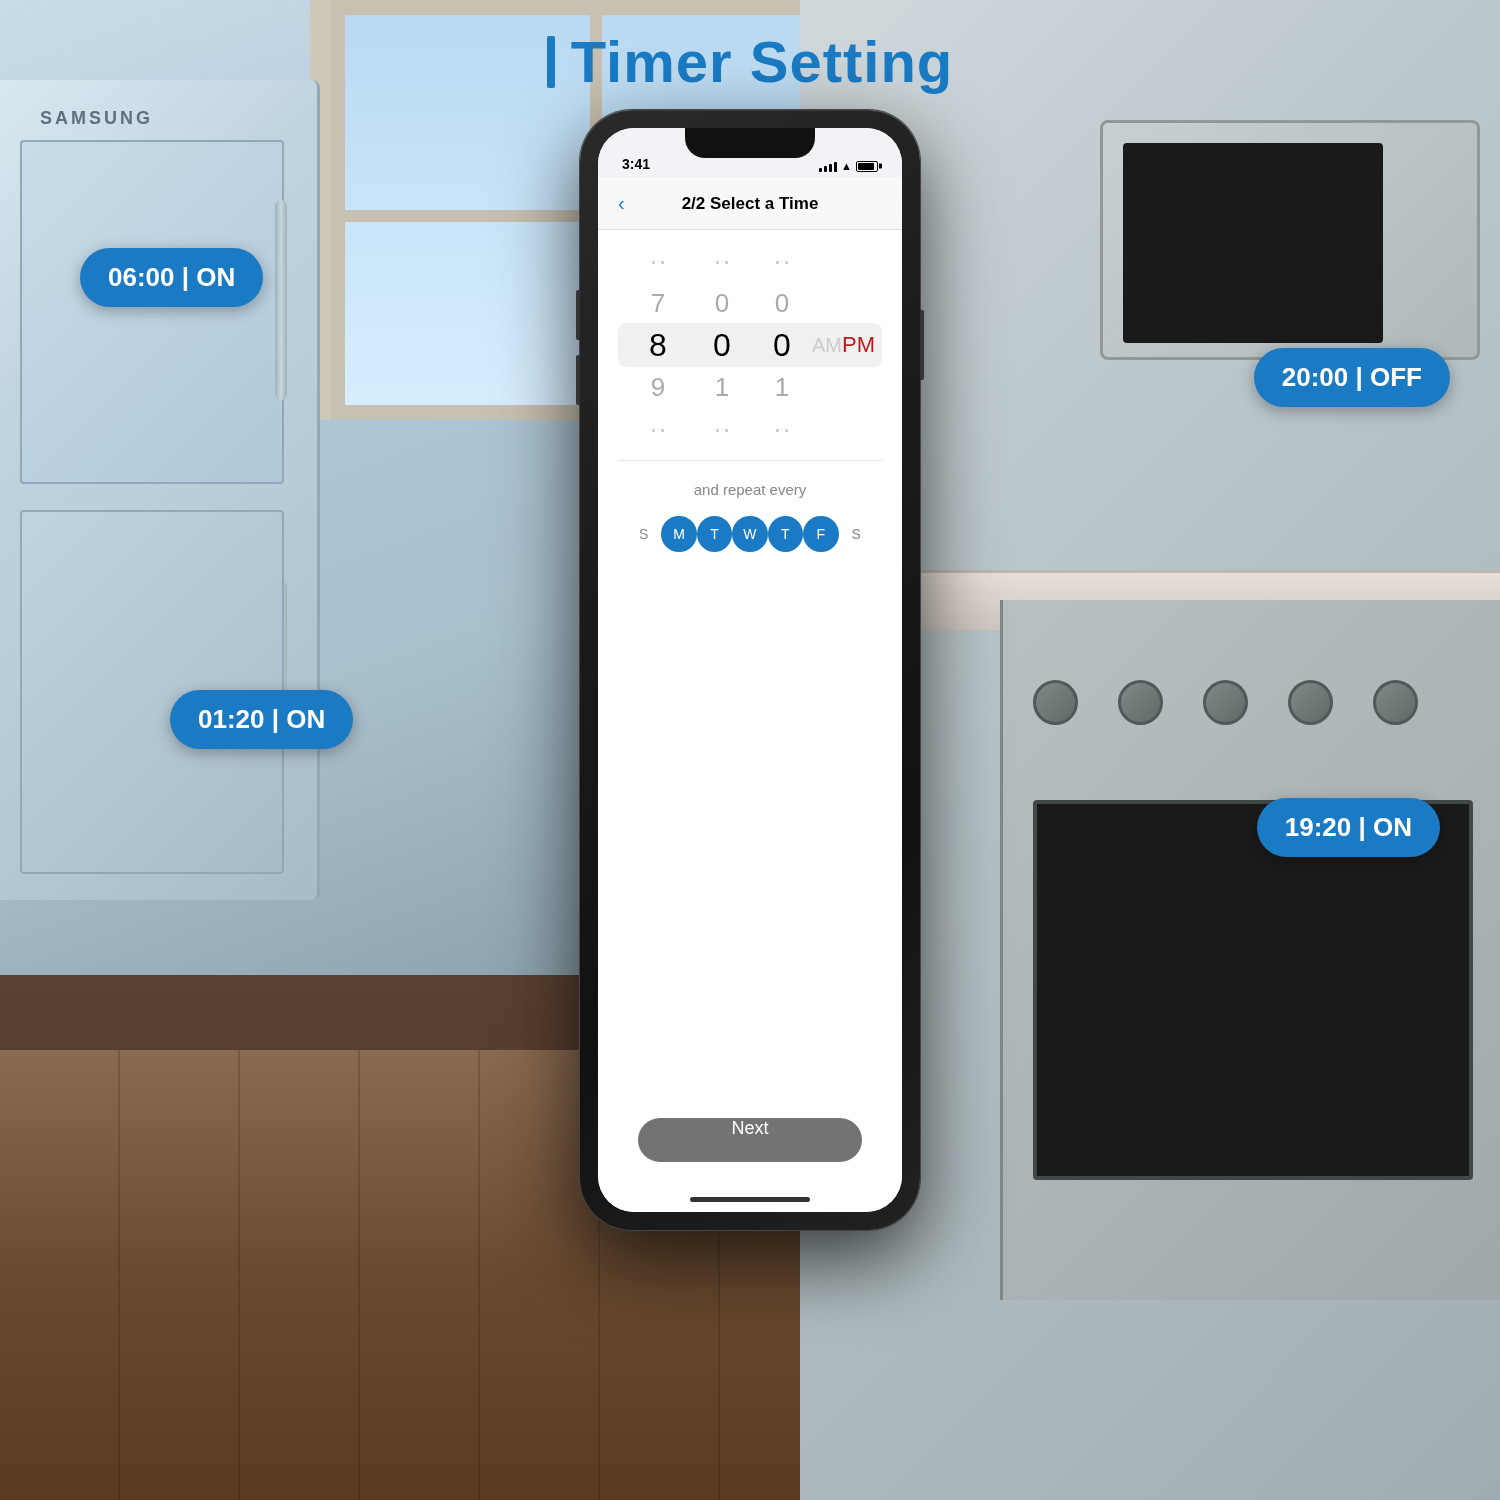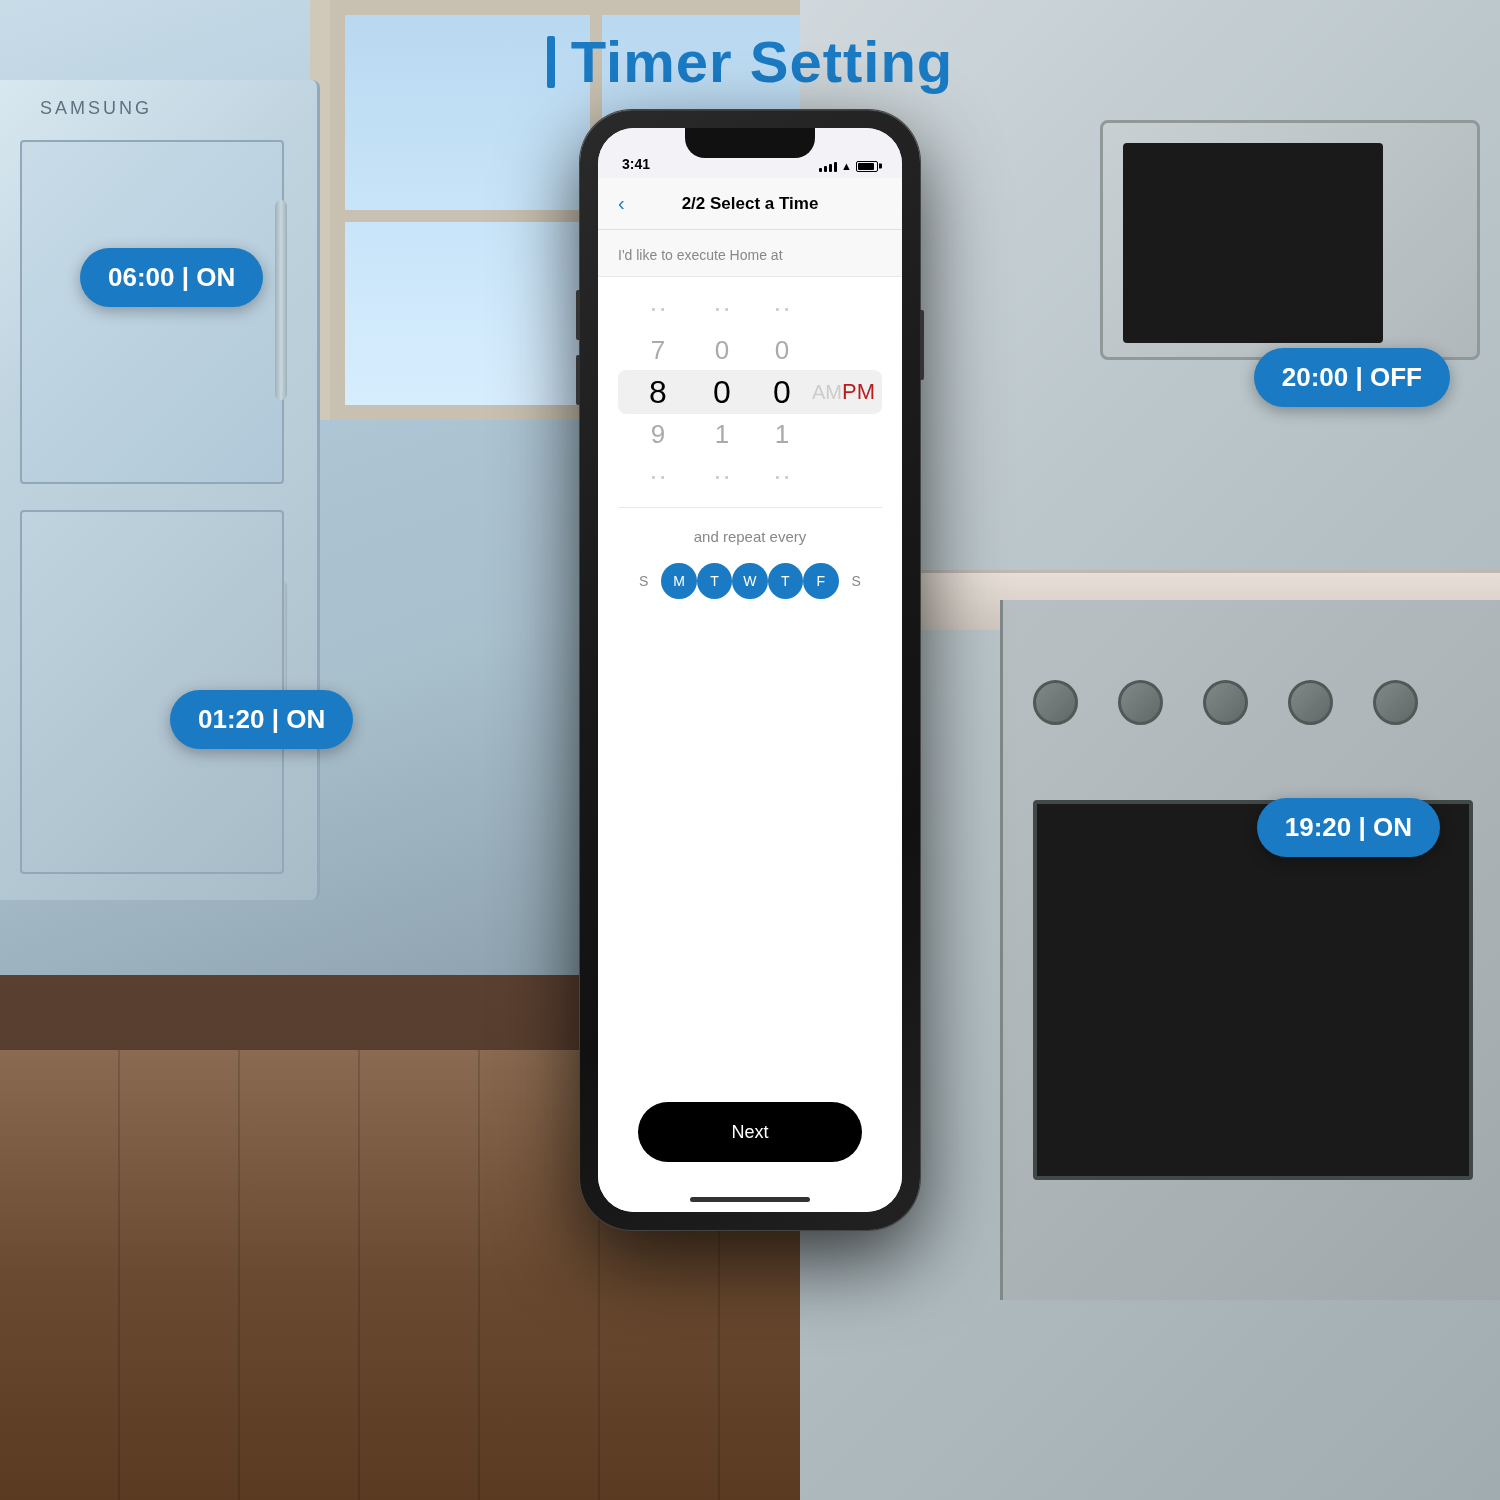--- a/index.html
+++ b/index.html
@@ -77,24 +77,24 @@
       top: 500px;
       width: 12px;
       height: 160px;
       background: linear-gradient(90deg, #a0b0b8, #c8d8e0, #a0b0b8);
       border-radius: 6px;
     }
 
     .samsung-text {
       position: absolute;
       left: 40px;
-      top: 18px;
+      top: 28px;
       color: #607080;
       font-size: 18px;
-      font-weight: 400;
+      font-weight: 700;
       letter-spacing: 3px;
     }
 
     
     .right-area {
       position: absolute;
       right: 0;
       top: 0;
       width: 700px;
       height: 1500px;
@@ -575,25 +575,24 @@
     
     .next-btn-container {
       position: absolute;
       bottom: 50px;
       left: 0; right: 0;
       padding: 0 40px;
     }
 
     .next-btn {
       width: 100%;
-      height: 60px;
-      background: #000000;
+      height: 44px;
+      background: #737373;
       border-radius: 30px;
       display: flex;
-      align-items: center;
       justify-content: center;
       cursor: pointer;
     }
 
     .next-btn-label {
       color: white;
       font-size: 18px;
       font-weight: 500;
     }
 
@@ -723,23 +722,20 @@
         </div>
       </div>
 
       <div class="app-content">
 
         <div class="nav-bar">
           <span class="back-button">‹</span>
           <span class="nav-title">2/2 Select a Time</span>
         </div>
 
-        <div class="app-subtitle">
-          <span class="subtitle-text">I'd like to execute Home at</span>
-        </div>
 
         <div class="time-picker">
           <div class="time-picker-highlight"></div>
           <div class="time-columns">
 
             <div class="time-column">
               <div class="time-cell">·· </div>
               <div class="time-cell near">7</div>
               <div class="time-cell selected">8</div>
               <div class="time-cell near">9</div>

